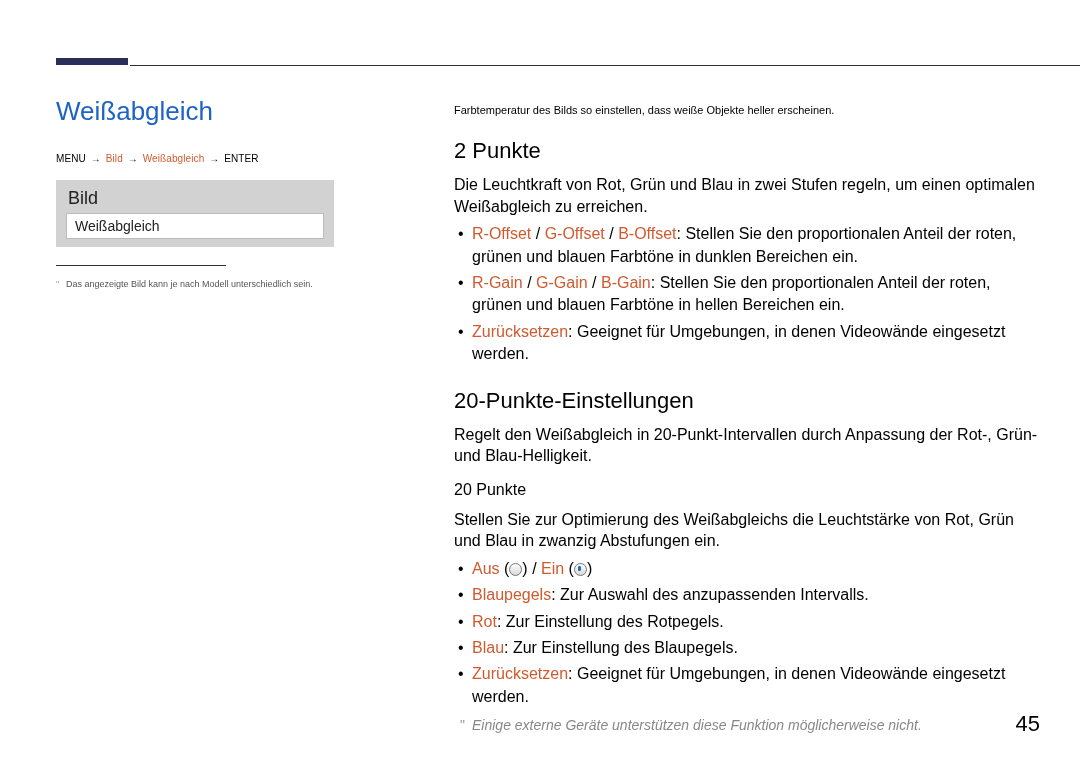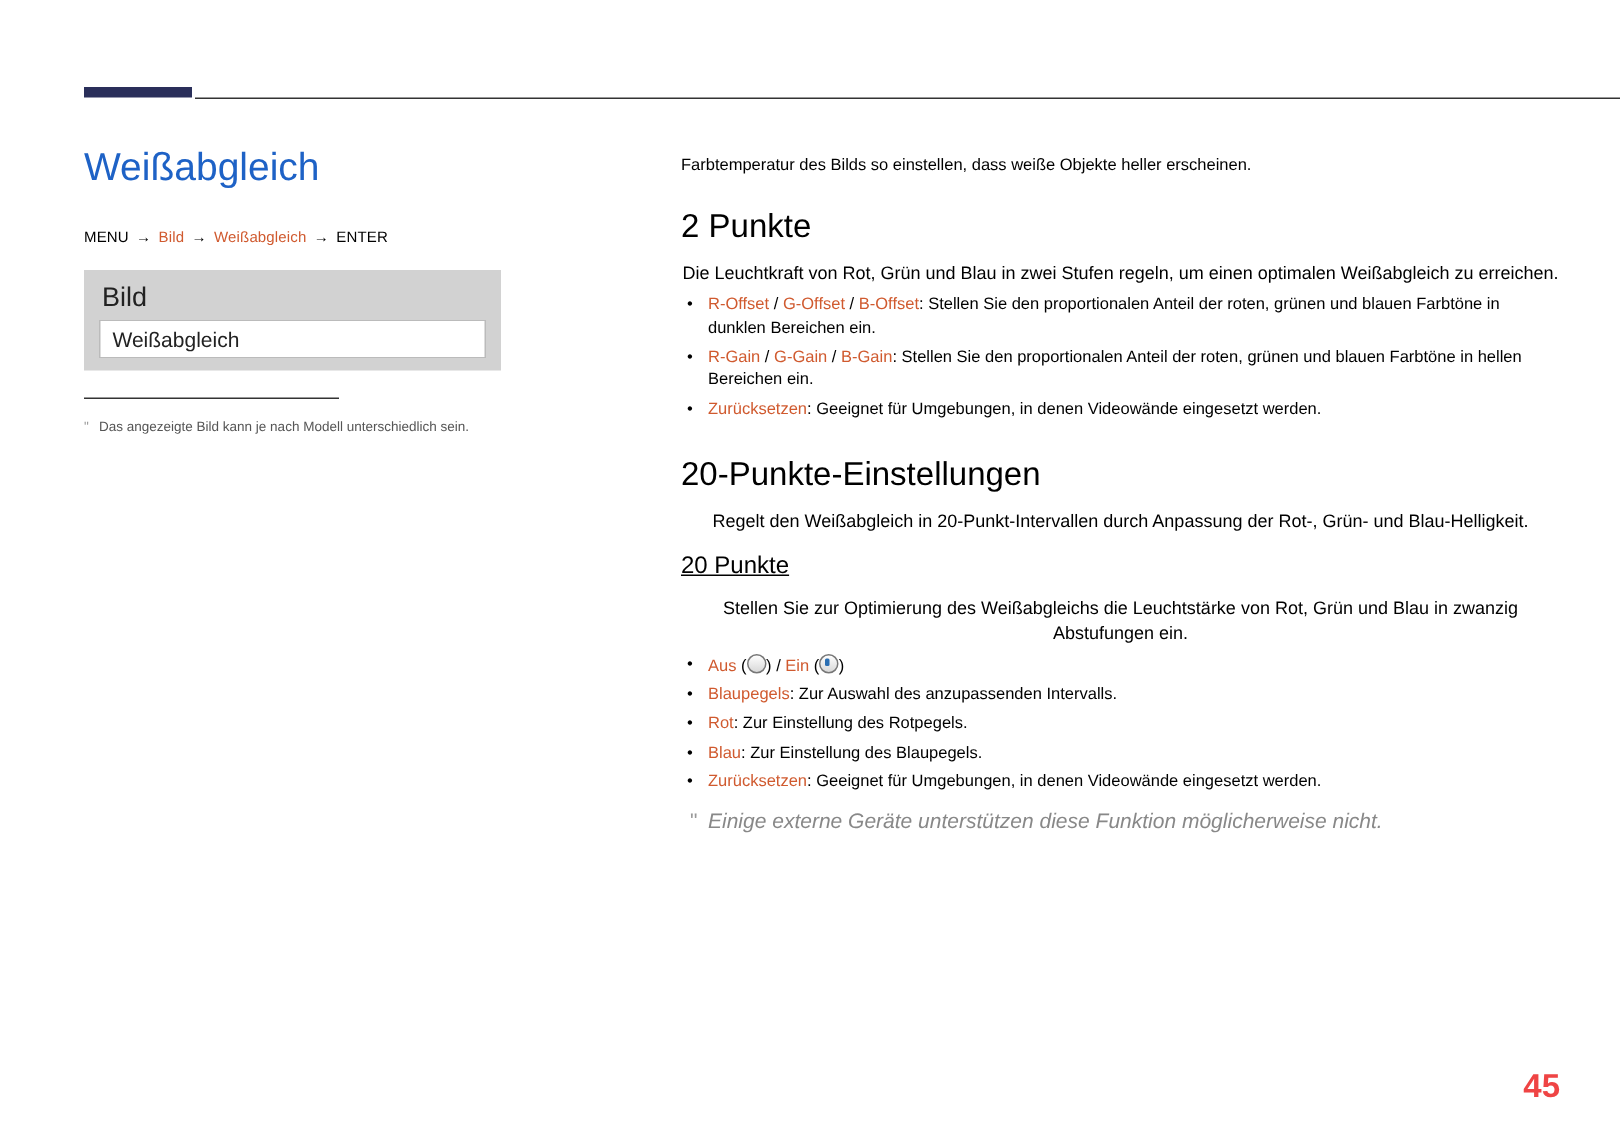--- a/index.html
+++ b/index.html
@@ -101,49 +101,48 @@
     color: #000;
     margin-bottom: 10px;
   }
   .h3 {
     font-size: 16px;
     font-weight: 400;
     color: #000;
     margin-bottom: 10px;
   }
   .body-text {
-    font-size: 12px;
+    font-size: 16px;
     color: #000;
     line-height: 1.35;
     margin-bottom: 6px;
-    text-align: center;
   }
   ul.bullets {
     list-style: none;
     padding-left: 16px;
     margin-bottom: 8px;
   }
   ul.bullets > li {
     position: relative;
-    font-size: 11px;
+    font-size: 16px;
     line-height: 1.4;
     margin-bottom: 4px;
     padding-left: 2px;
   }
   ul.bullets > li::before {
     content: "•";
     position: absolute;
     left: -12px;
     top: 0;
     color: #000;
   }
   .accent { color: #d05a2f; }
   .sep { color: #000; }
   .section-gap { margin-top: 22px; }
-  .sub-gap { margin-top: 14px; text-decoration: underline; }
+  .sub-gap { margin-top: 14px; }
   .note-quote {
     position: relative;
     font-size: 14px;
     color: #888;
     font-style: italic;
     padding-left: 18px;
     line-height: 1.4;
     margin-top: 4px;
   }
   .note-quote::before {
@@ -169,22 +168,21 @@
     left: 3px; top: 2px;
     width: 2.6px; height: 5px;
     background: #2b6fb3;
     border-radius: 1px;
   }
   .page-num {
     position: absolute;
     right: 40px;
     bottom: 26px;
     font-size: 22px;
-    color: #ef4444;
-    font-weight: bold;
+    color: #000000;
   }
 </style>
 </head>
 <body>
 
 <div class="tab-accent"></div>
 <div class="top-rule"></div>
 
 <div class="left-col">
   <div class="section-title">Weißabgleich</div>

